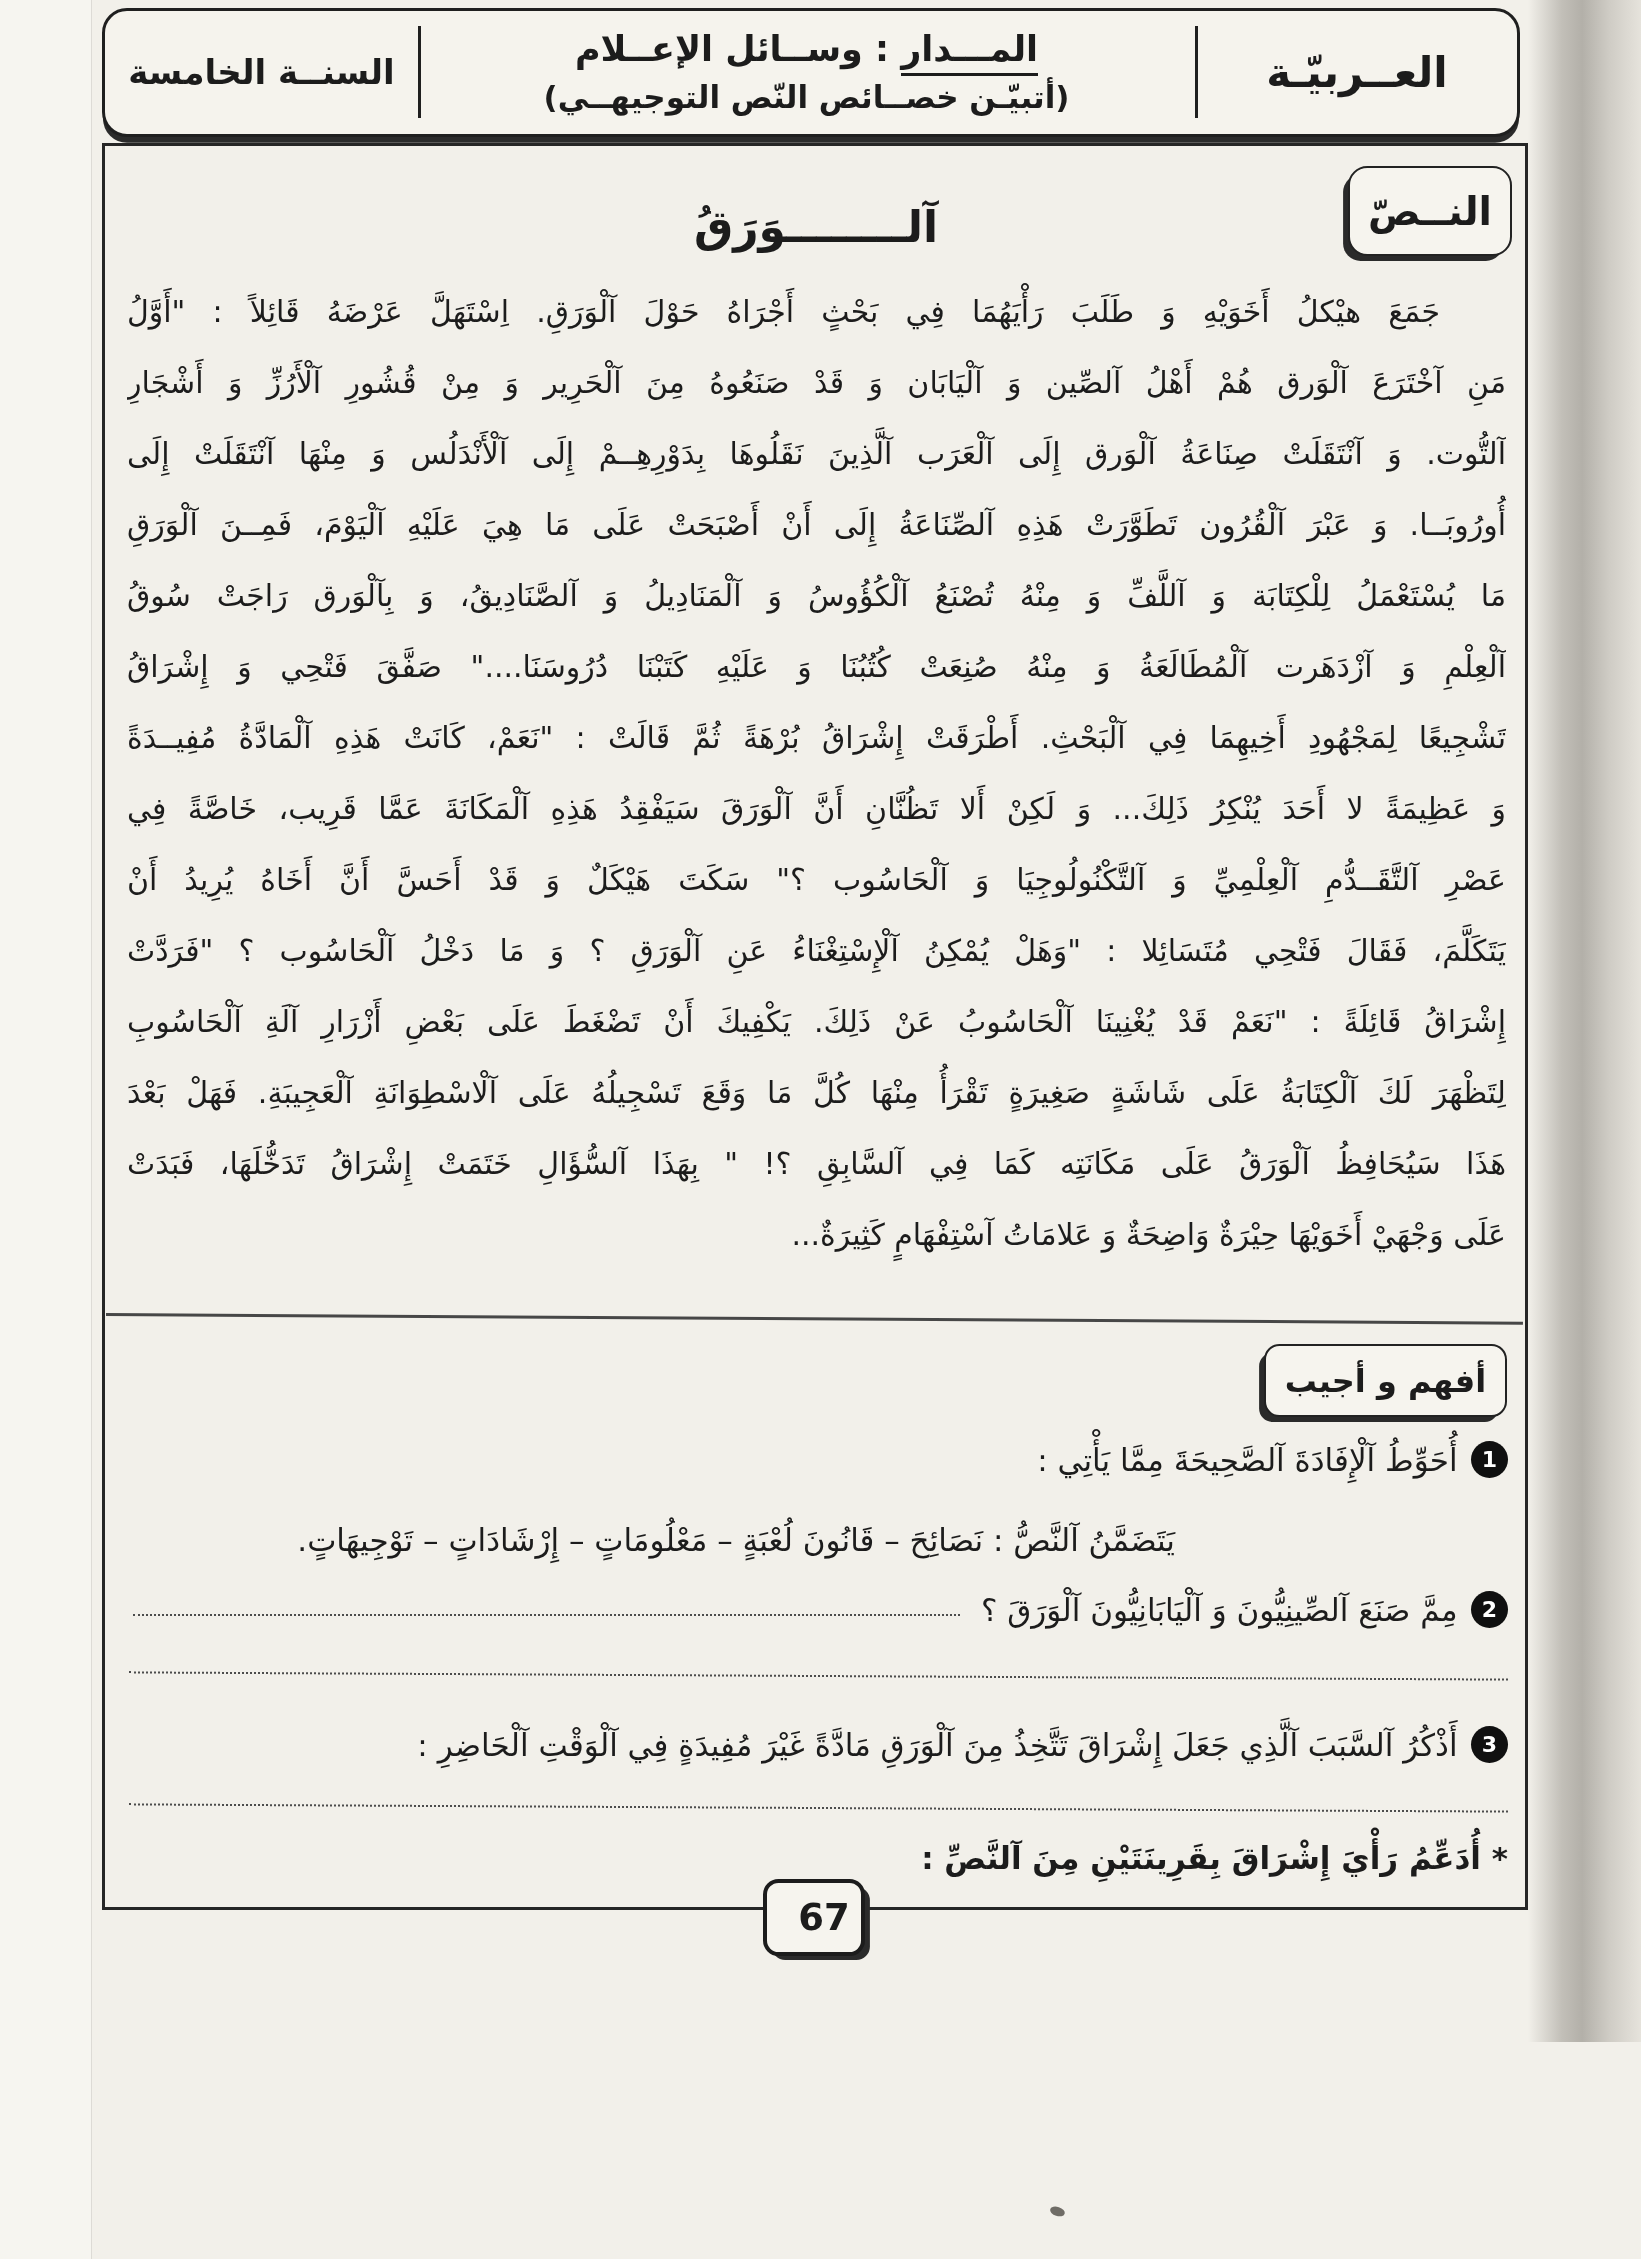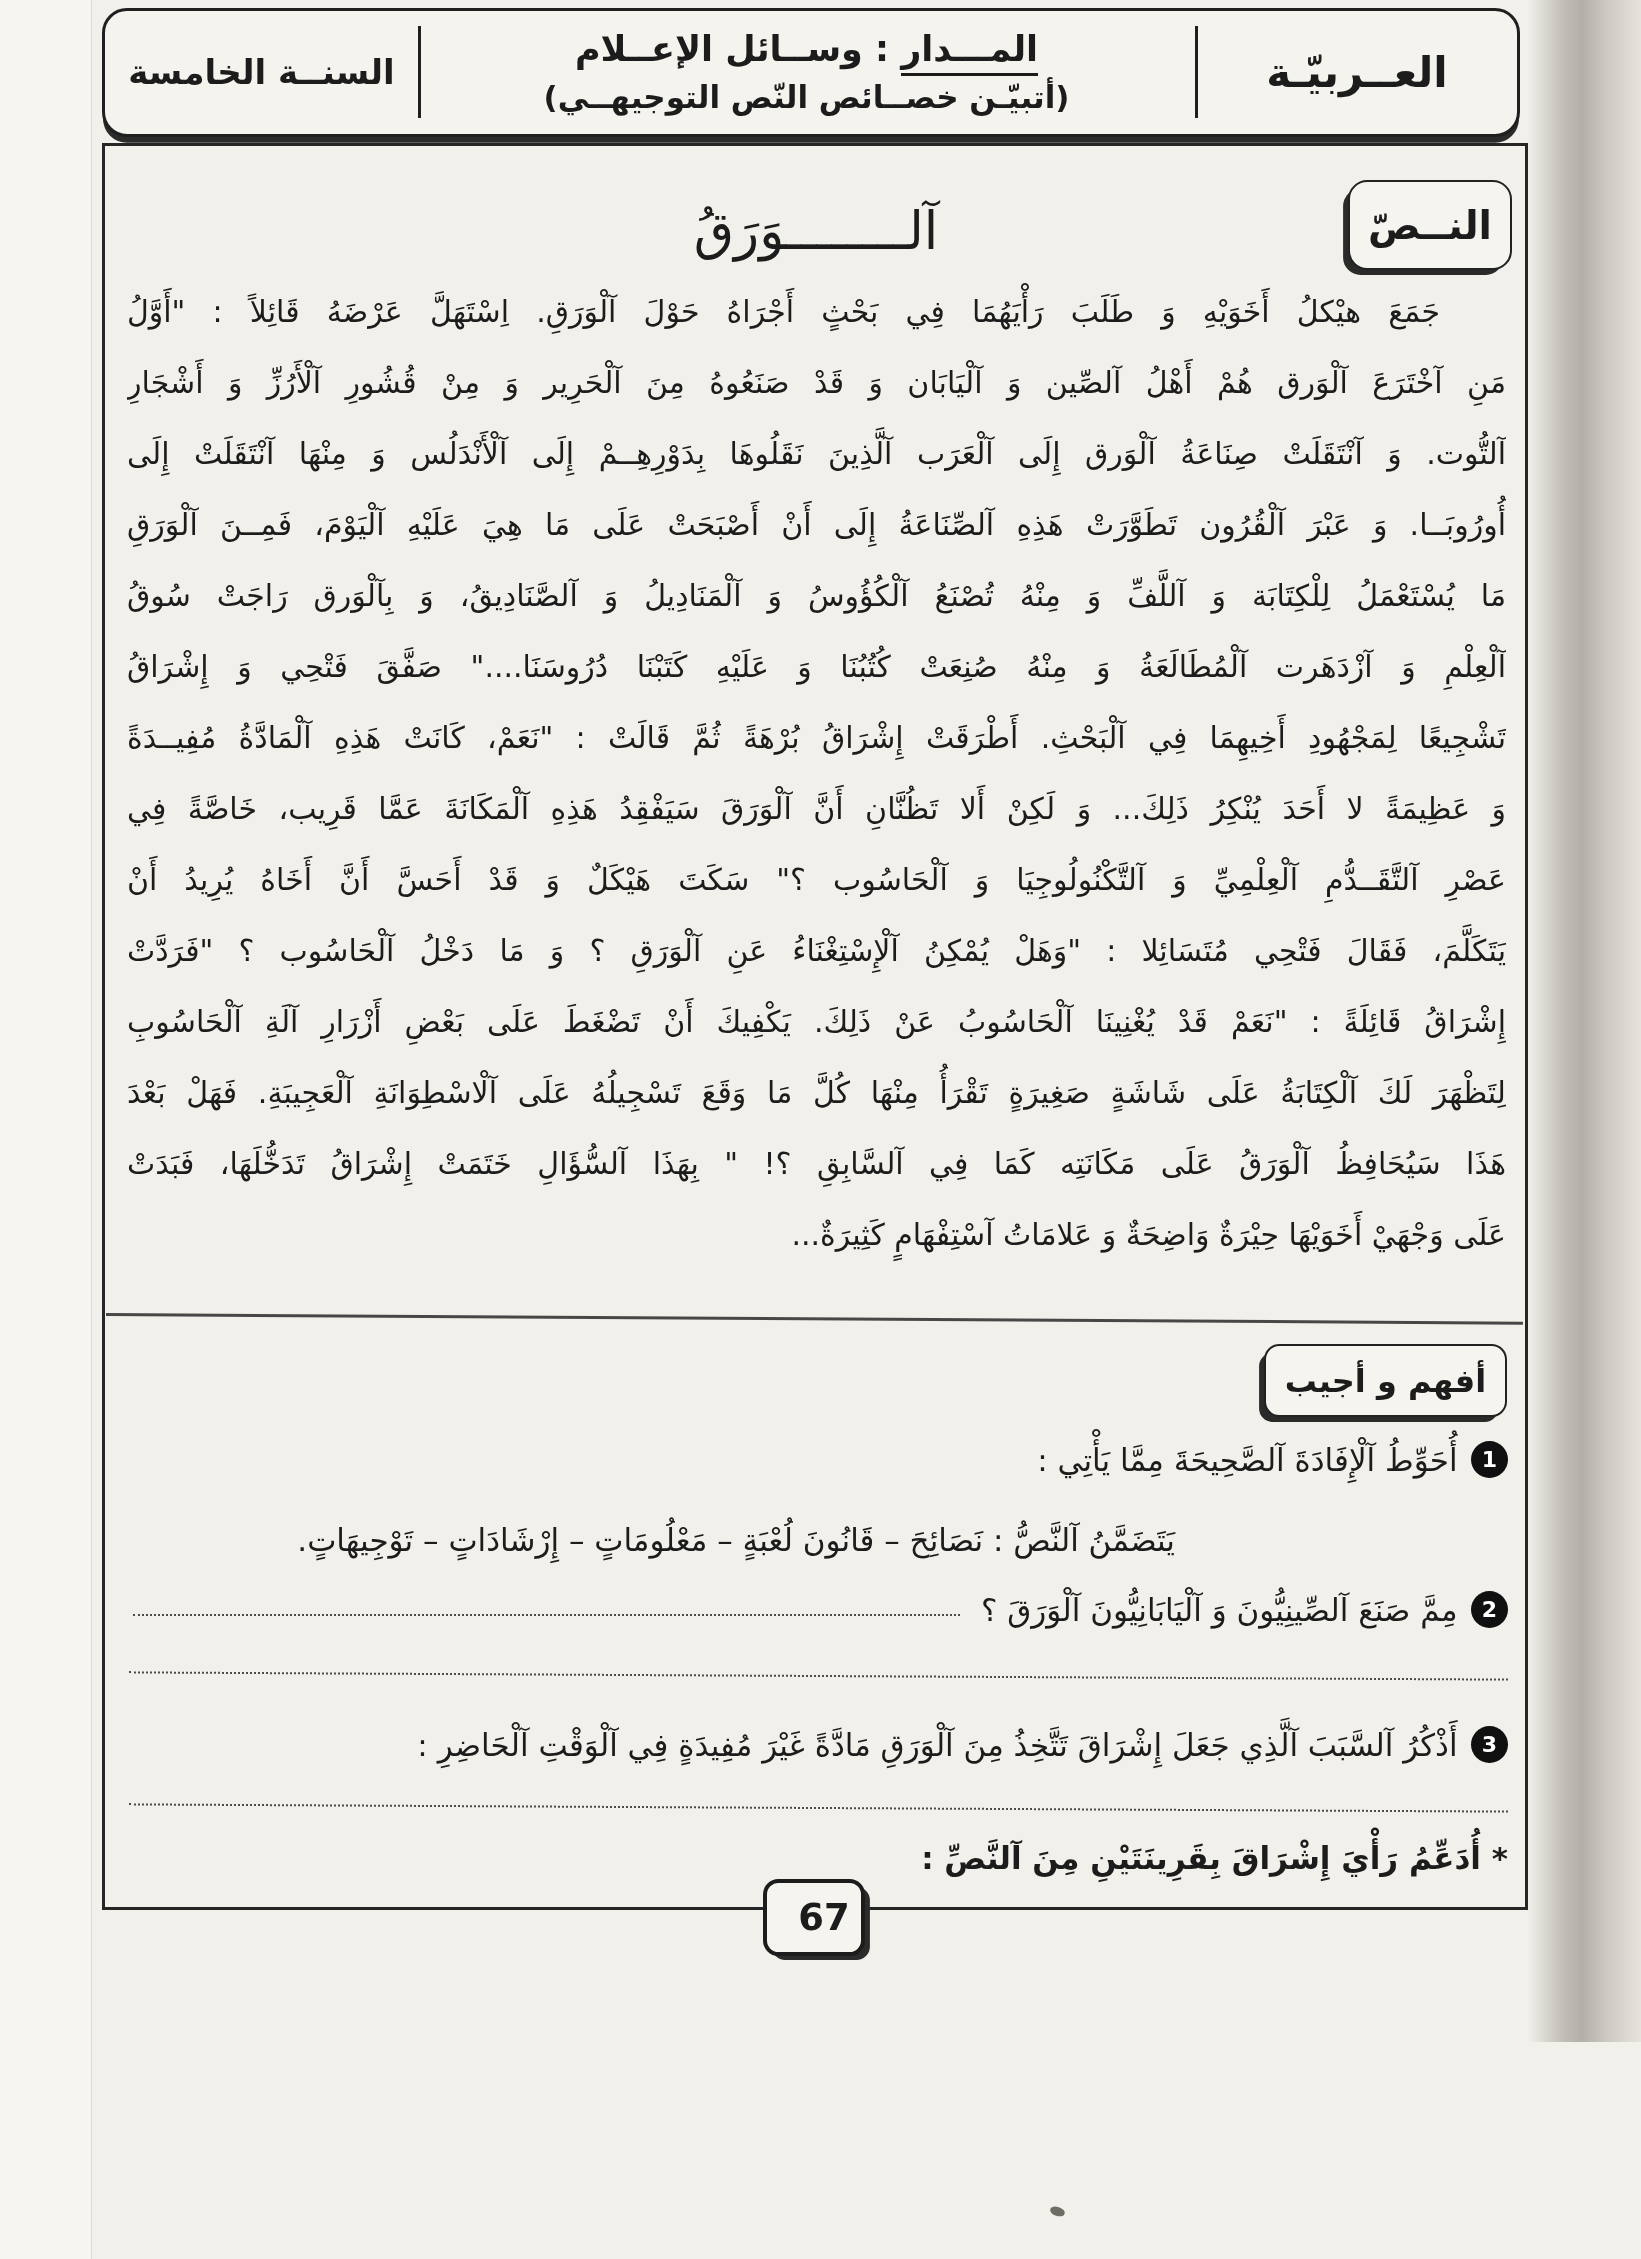--- a/index.html
+++ b/index.html
@@ -29,26 +29,26 @@
   .module-line1 .und{border-bottom:3.9px solid #1c1c1c;padding-bottom:4px;}
   .module-line2{font-size:31px;font-weight:bold;margin-top:9.7px;}
 
   
   .frame{position:absolute;left:102px;top:143px;width:1426px;height:1767px;box-sizing:border-box;
     border:3.9px solid #262626;background:transparent;}
 
   .badge{position:absolute;box-sizing:border-box;background:#f6f4ee;border:2.9px solid #222;
     display:flex;align-items:center;justify-content:center;font-weight:bold;direction:rtl;}
   .badge-nass{left:1348px;top:166px;width:164px;height:90px;border-radius:19.3px;
-    box-shadow:-6.8px 6.8px 0 -1.9px #2a2a2a;font-size:39px;margin-top:14px;}
+    box-shadow:-6.8px 6.8px 0 -1.9px #2a2a2a;font-size:39px;}
   .badge-afham{left:1264px;top:1344px;width:243px;height:73px;border-radius:15.4px;
     box-shadow:-6.8px 6.8px 0 -1.9px #2a2a2a;font-size:32px;}
 
   .text-title{position:absolute;left:0;top:201px;width:1632px;text-align:center;
-    font-size:52px;font-weight:normal;direction:rtl;}
+    font-size:44px;font-weight:bold;direction:rtl;}
 
   .body-text{position:absolute;left:127px;top:276px;width:1379px;direction:rtl;font-size:30px;}
   .body-line{height:71px;line-height:71px;text-align:justify;text-align-last:justify;overflow:hidden;white-space:nowrap;}
   .body-line.indent{padding-right:66px;}
   .body-line.last{text-align-last:right;}
 
   .divider{position:absolute;left:106px;top:1313px;width:1417px;height:2.9px;background:#474747;transform:rotate(0.35deg);transform-origin:left center;}
 
   .q-row{position:absolute;left:129px;width:1379px;direction:rtl;display:flex;align-items:center;gap:13.5px;font-size:31px;}
   .qnum{flex:0 0 auto;width:37px;height:37px;border-radius:50%;background:#101010;color:#fff;

